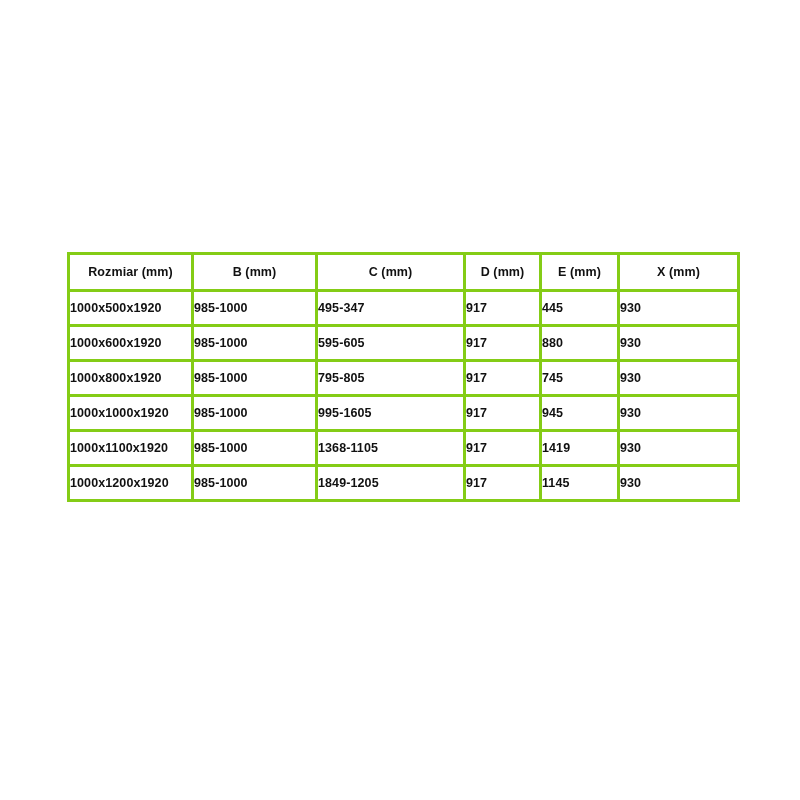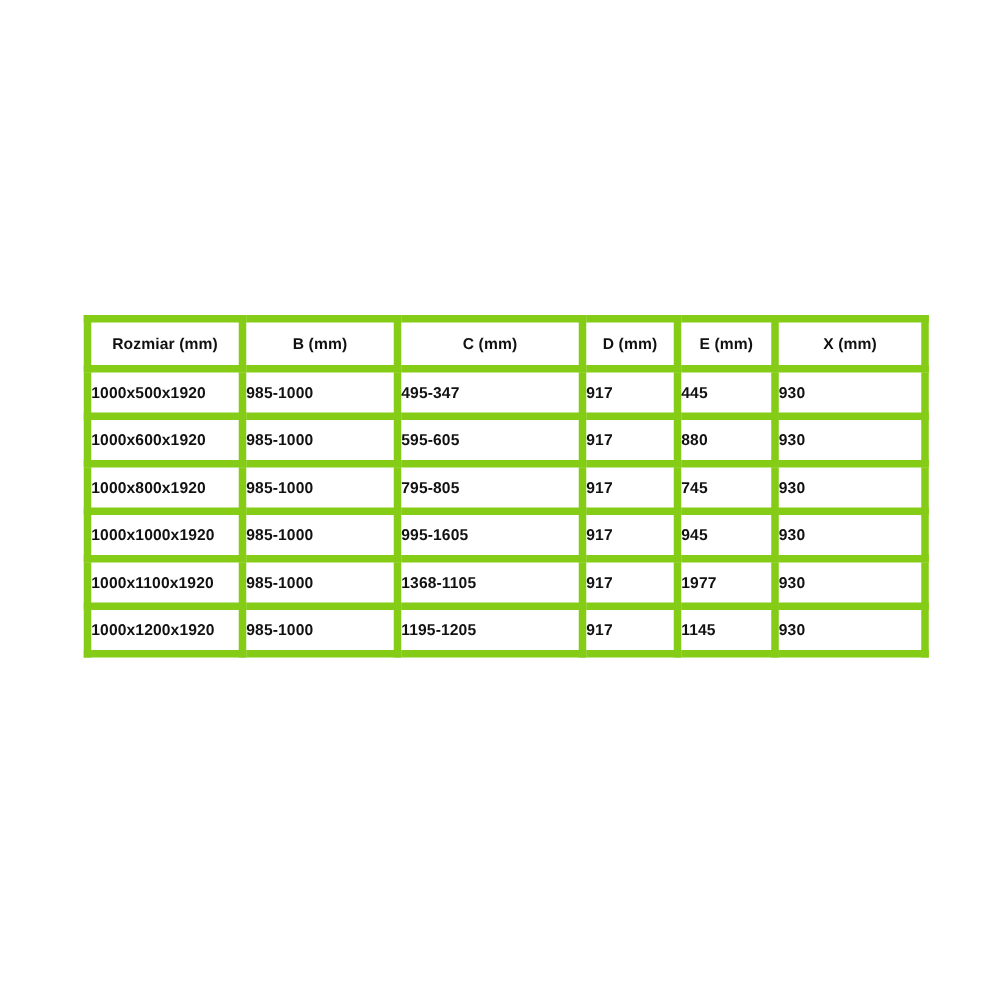--- a/index.html
+++ b/index.html
@@ -25,21 +25,21 @@
     top: 252px;
     width: 670px;
   }
   table.spec {
     border-collapse: collapse;
     width: 670px;
     table-layout: fixed;
   }
   table.spec th,
   table.spec td {
-    border: 6px solid #84cc16;
+    border: 3px solid #84cc16;
     vertical-align: middle;
     font-size: 12.5px;
     font-weight: bold;
     color: #111111;
     padding: 0;
     height: 32px;
     white-space: nowrap;
     letter-spacing: 0.1px;
   }
   table.spec thead th {
@@ -109,27 +109,27 @@
           <td>995-1605</td>
           <td>917</td>
           <td>945</td>
           <td>930</td>
         </tr>
         <tr>
           <td>1000x1100x1920</td>
           <td>985-1000</td>
           <td>1368-1105</td>
           <td>917</td>
-          <td>1977</td>
+          <td>1419</td>
           <td>930</td>
         </tr>
         <tr>
           <td>1000x1200x1920</td>
           <td>985-1000</td>
-          <td>1195-1205</td>
+          <td>1849-1205</td>
           <td>917</td>
           <td>1145</td>
           <td>930</td>
         </tr>
       </tbody>
     </table>
   </div>
 </div>
 
 </body></html>

